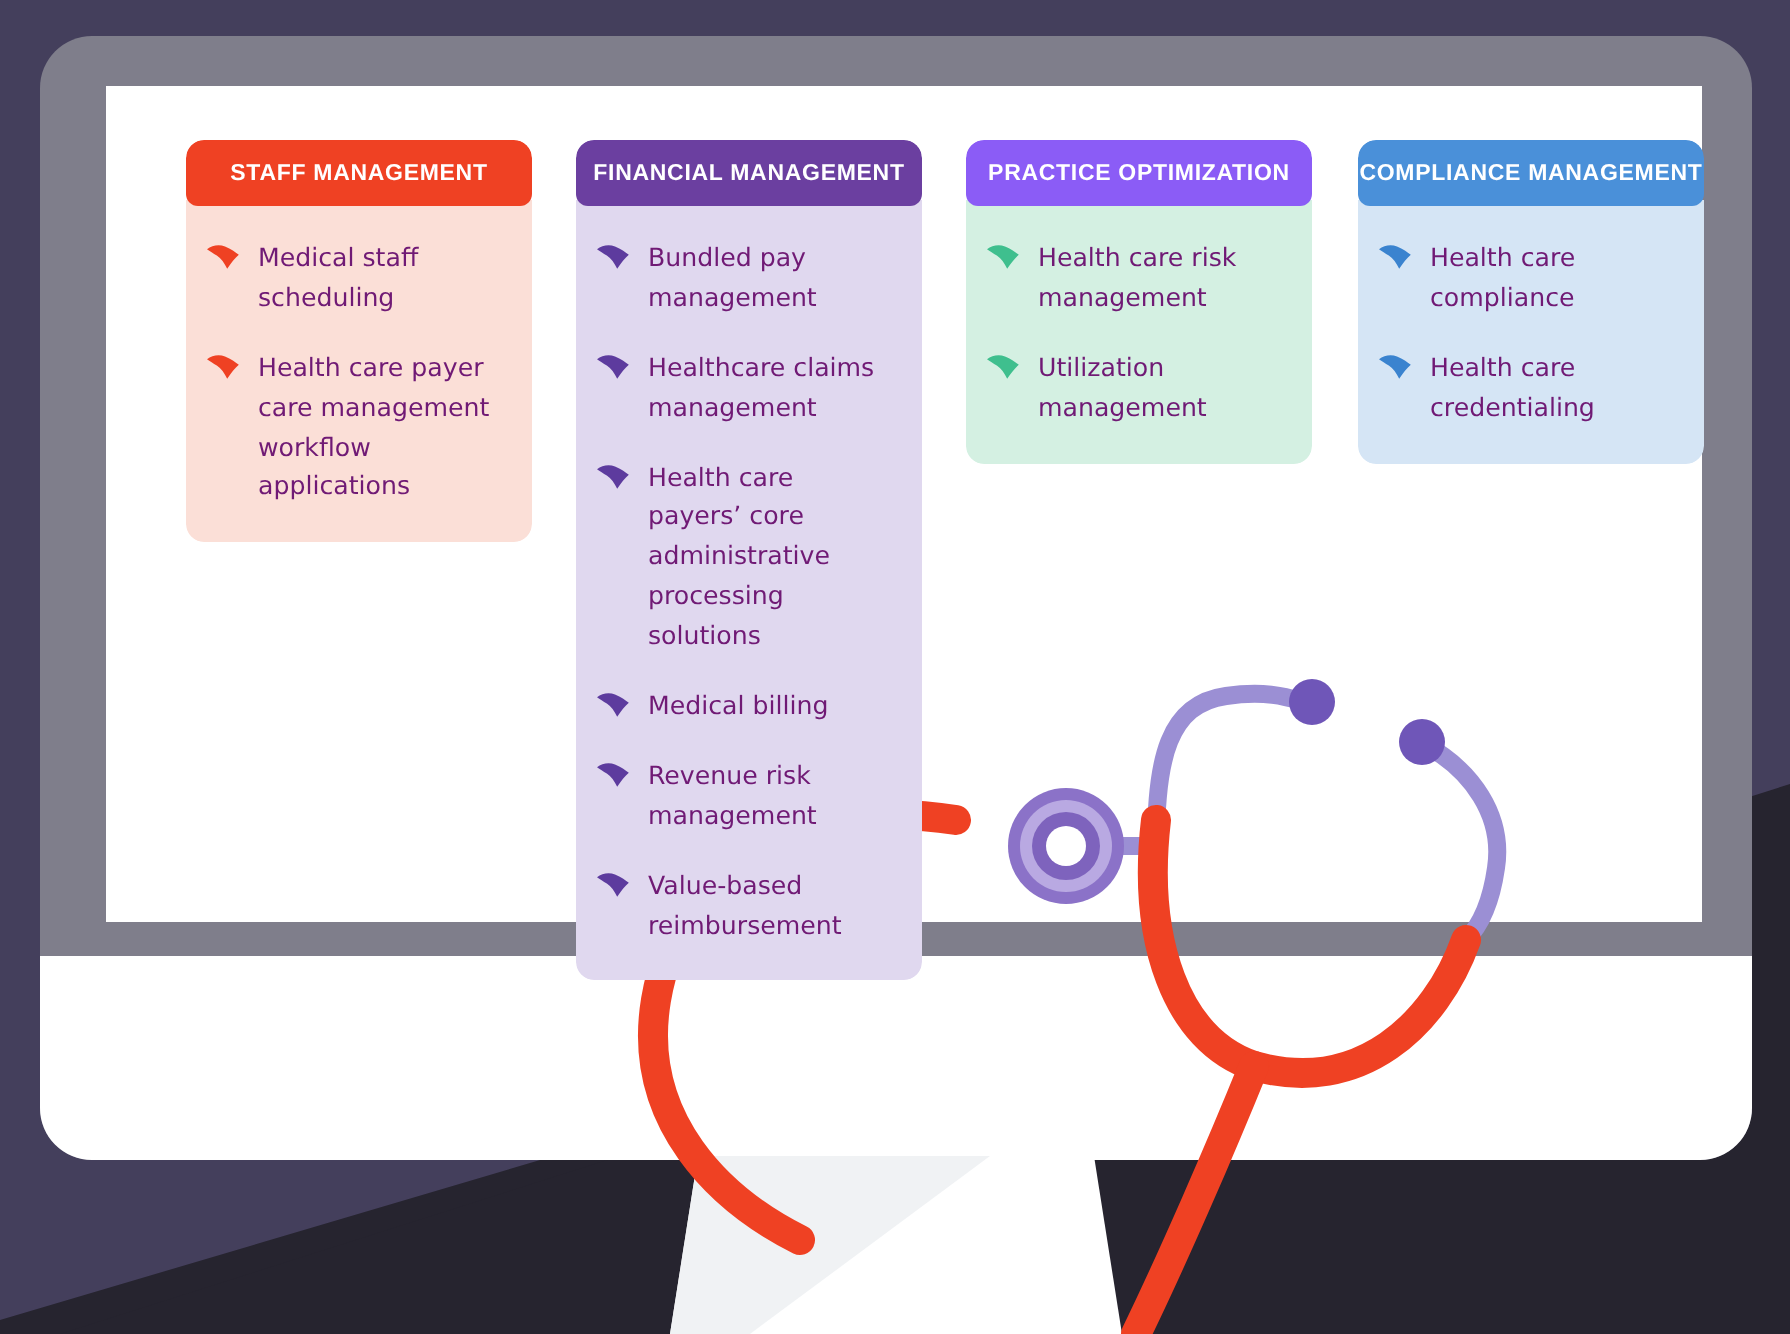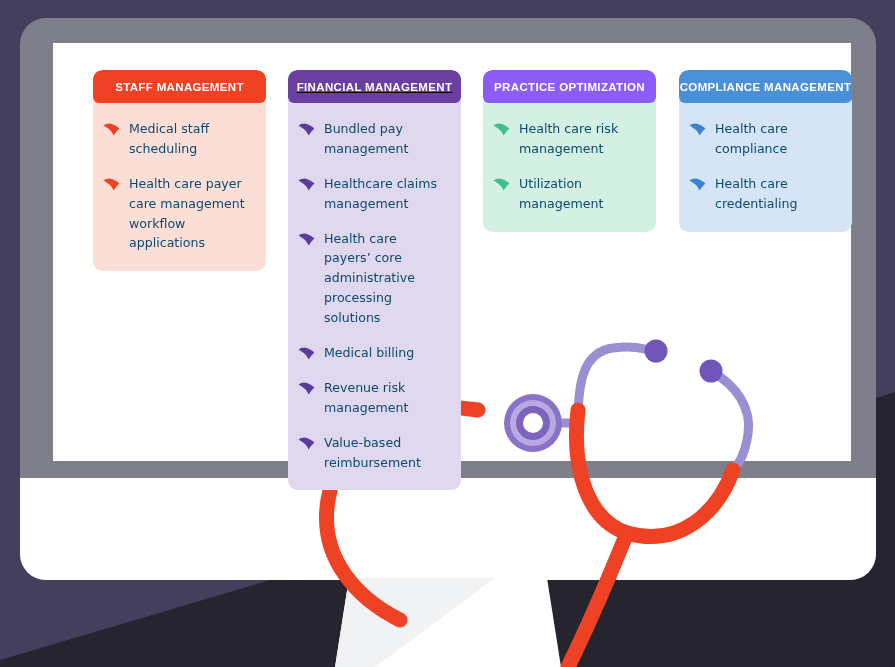--- a/index.html
+++ b/index.html
@@ -40,21 +40,21 @@
   .card{position:absolute;top:27px;width:173px;border-radius:9px;overflow:hidden;margin-left:29px;}
   .card-head{height:33px;border-radius:9px 9px 6px 6px;display:flex;align-items:center;
     justify-content:center;position:relative;z-index:2;}
   .card-head span{color:#ffffff;font-size:11.5px;font-weight:bold;letter-spacing:.35px;
     white-space:nowrap;}
   .card-body{padding:16px 14px 18px 10px;border-radius:0 0 9px 9px;margin-top:-3px;
     position:relative;z-index:1;padding-top:19px;}
   .bullet-row{display:flex;align-items:flex-start;margin-bottom:15px;}
   .bullet-row:last-child{margin-bottom:0;}
   .bullet-ico{flex:0 0 auto;width:17px;height:13px;margin-top:3px;margin-right:9px;}
-  .bullet-txt{font-size:12.6px;line-height:1.58;color:#0c4a6e;
+  .bullet-txt{font-size:12.6px;line-height:1.58;color:#701a75;
     font-family:"DejaVu Sans","Liberation Sans",sans-serif;}
 
   .c0{left:11px;}
   .c1{left:206px;}
   .c2{left:401px;}
   .c3{left:597px;}
 </style>
 </head>
 <body>
 
@@ -84,21 +84,21 @@
           </div>
           <div class="bullet-row">
             <span class="bullet-ico"><svg viewBox="0 0 17 13" width="17" height="13">
                 <path d="M0.5 2.6 C 3 0.6 6.5 0 9.5 1.2 C 12.6 2.4 14.6 4 16.4 5.4 C 14.6 7 12.4 9.6 10.6 12.4 C 9.2 9.6 7.6 7.2 5.4 5.8 C 3.6 4.6 1.9 3.7 0.5 2.6 Z" fill="#ef4123"></path>
               </svg></span>
             <span class="bullet-txt">Health care payer care management workflow applications</span>
           </div>
         </div>
       </div>
       <div class="card c1">
-        <div class="card-head" style="background: rgb(107, 63, 160); text-decoration: underline;">
+        <div class="card-head" style="background: rgb(107, 63, 160);">
           <span>FINANCIAL MANAGEMENT</span>
         </div>
         <div class="card-body" style="background: rgb(224, 216, 239);">
           <div class="bullet-row">
             <span class="bullet-ico"><svg viewBox="0 0 17 13" width="17" height="13">
                 <path d="M0.5 2.6 C 3 0.6 6.5 0 9.5 1.2 C 12.6 2.4 14.6 4 16.4 5.4 C 14.6 7 12.4 9.6 10.6 12.4 C 9.2 9.6 7.6 7.2 5.4 5.8 C 3.6 4.6 1.9 3.7 0.5 2.6 Z" fill="#5d3b9e"></path>
               </svg></span>
             <span class="bullet-txt">Bundled pay management</span>
           </div>
           <div class="bullet-row">

